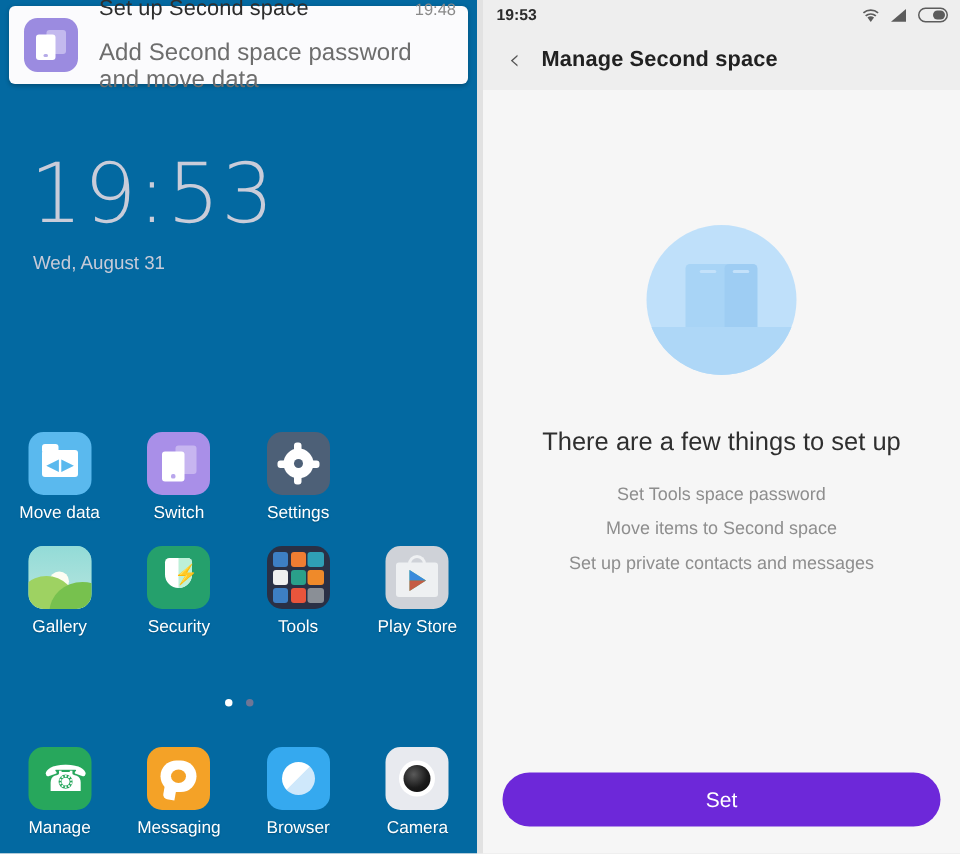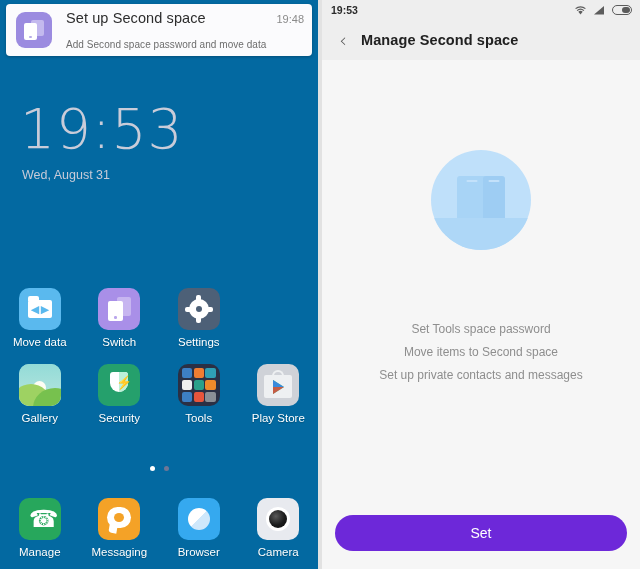--- a/index.html
+++ b/index.html
@@ -50,21 +50,21 @@
     width: 2.5px; height: 2.5px; border-radius: 50%; background: #b6abe8;
   }
   .notif-text { flex: 1; margin-left: 14px; padding-right: 8px; }
   .notif-row1 { display: flex; align-items: baseline; }
   .notif-title {
     font-size: 14.5px; color: #2d2d2d; flex: 1;
     letter-spacing: 0.1px;
   }
   .notif-time { font-size: 11px; color: #8a8a8a; }
   .notif-sub {
-    font-size: 10px; color: #6d6d6d; margin-top: 13px;
+    font-size: 16px; color: #6d6d6d; margin-top: 13px;
     letter-spacing: 0.05px;
   }
 
   
   .clock {
     position: absolute; left: 20px; top: 102px;
     font-size: 55px; color: #c9ccd9; font-weight: 300;
     letter-spacing: 1px; line-height: 1;
     font-family: "DejaVu Sans", sans-serif;
   }
@@ -532,20 +532,21 @@
       <div class="back-chev">‹</div>
       <div class="appbar-title">Manage Second space</div>
     </div>
 
     <div class="hero">
       <span class="dev-l"></span>
         <span class="dev-r"></span>
         <span class="ground"></span>
     </div>
 
+    <div class="headline">There are a few things to set up</div>
 
     <div class="sublist">
       <div>Set Tools space password</div>
       <div>Move items to Second space</div>
       <div>Set up private contacts and messages</div>
     </div>
 
     <button class="set-btn">Set</button>
   </div>
 </div>

